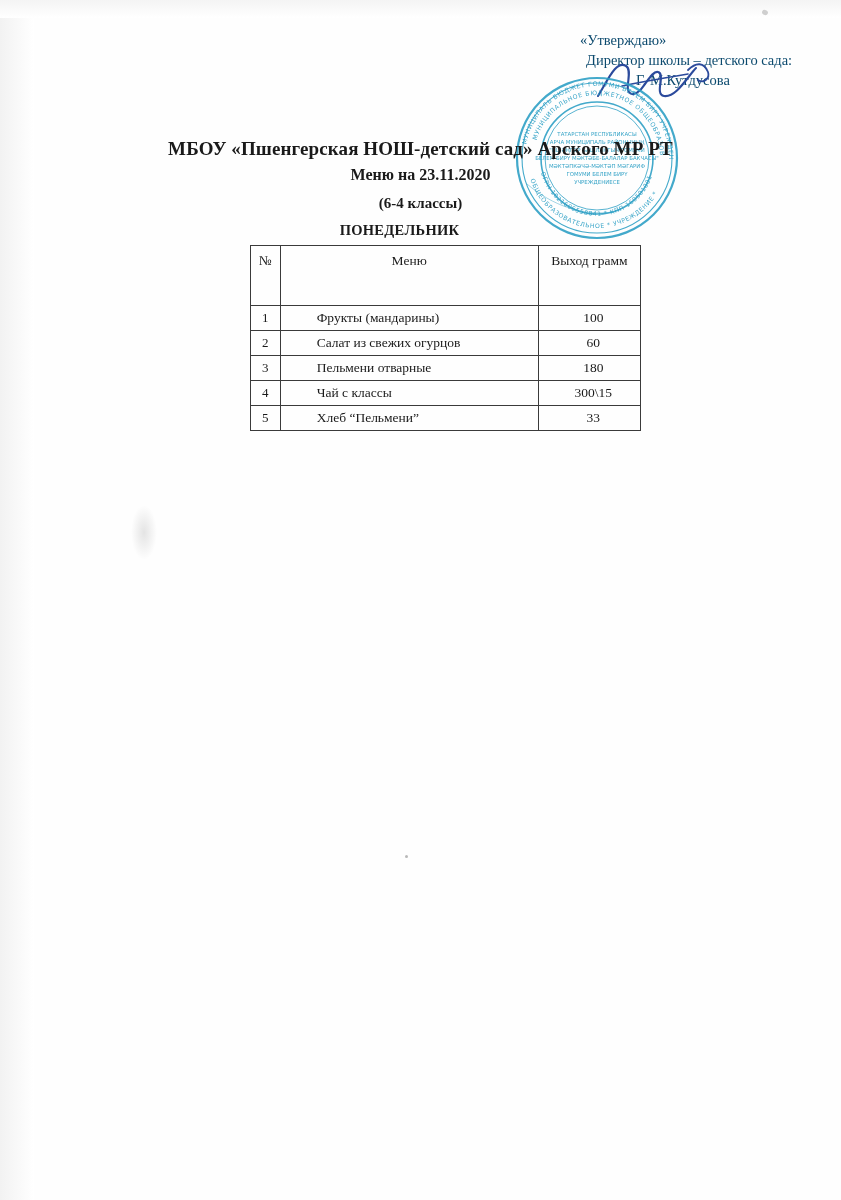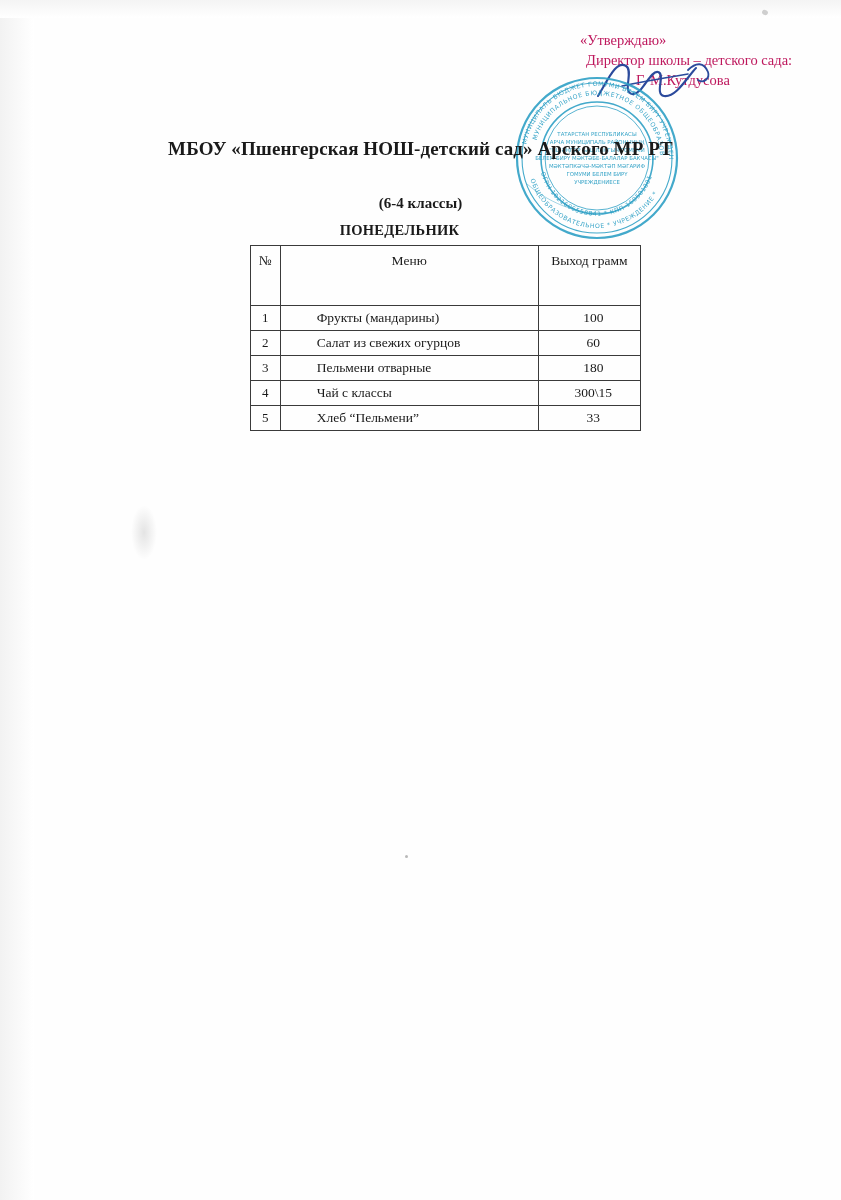--- a/index.html
+++ b/index.html
@@ -62,21 +62,21 @@
 
   
   .approval {
     position: absolute;
     left: 556px;
     top: 30px;
     width: 260px;
     text-align: left;
     font-size: 14.5px;
     line-height: 20px;
-    color: #be185d;
+    color: #0c4a6e;
   }
   .approval .line-1 { margin-left: 24px; }
   .approval .line-2 { margin-left: 30px; white-space: nowrap; font-family: Liberation Serif, serif; }
   .approval .line-3 { margin-left: 80px; white-space: nowrap; }
 
   
   .doc-title {
     position: absolute;
     top: 138px;
     left: 0;
@@ -224,20 +224,21 @@
         <text x="84" y="102">ГОМУМИ БЕЛЕМ БИРҮ</text>
         <text x="84" y="110">УЧРЕЖДЕНИЕСЕ</text>
       </g>
       <g stroke="#2a9ec4" opacity="0.55" stroke-width="0.8" fill="none">
         <path d="M14 110 C40 132, 70 142, 100 138"></path>
       </g>
     </svg>
   </div>
 
   <div class="doc-title">МБОУ «Пшенгерская НОШ-детский сад» Арского МР РТ</div>
+  <div class="doc-subtitle">Меню на 23.11.2020</div>
   <div class="doc-classes">(6-4 классы)</div>
   <div class="doc-day">ПОНЕДЕЛЬНИК</div>
 
   <table class="menu-table">
     <thead>
       <tr>
         <th class="col-num">№</th>
         <th class="col-menu">Меню</th>
         <th class="col-yield">Выход грамм</th>
       </tr>

